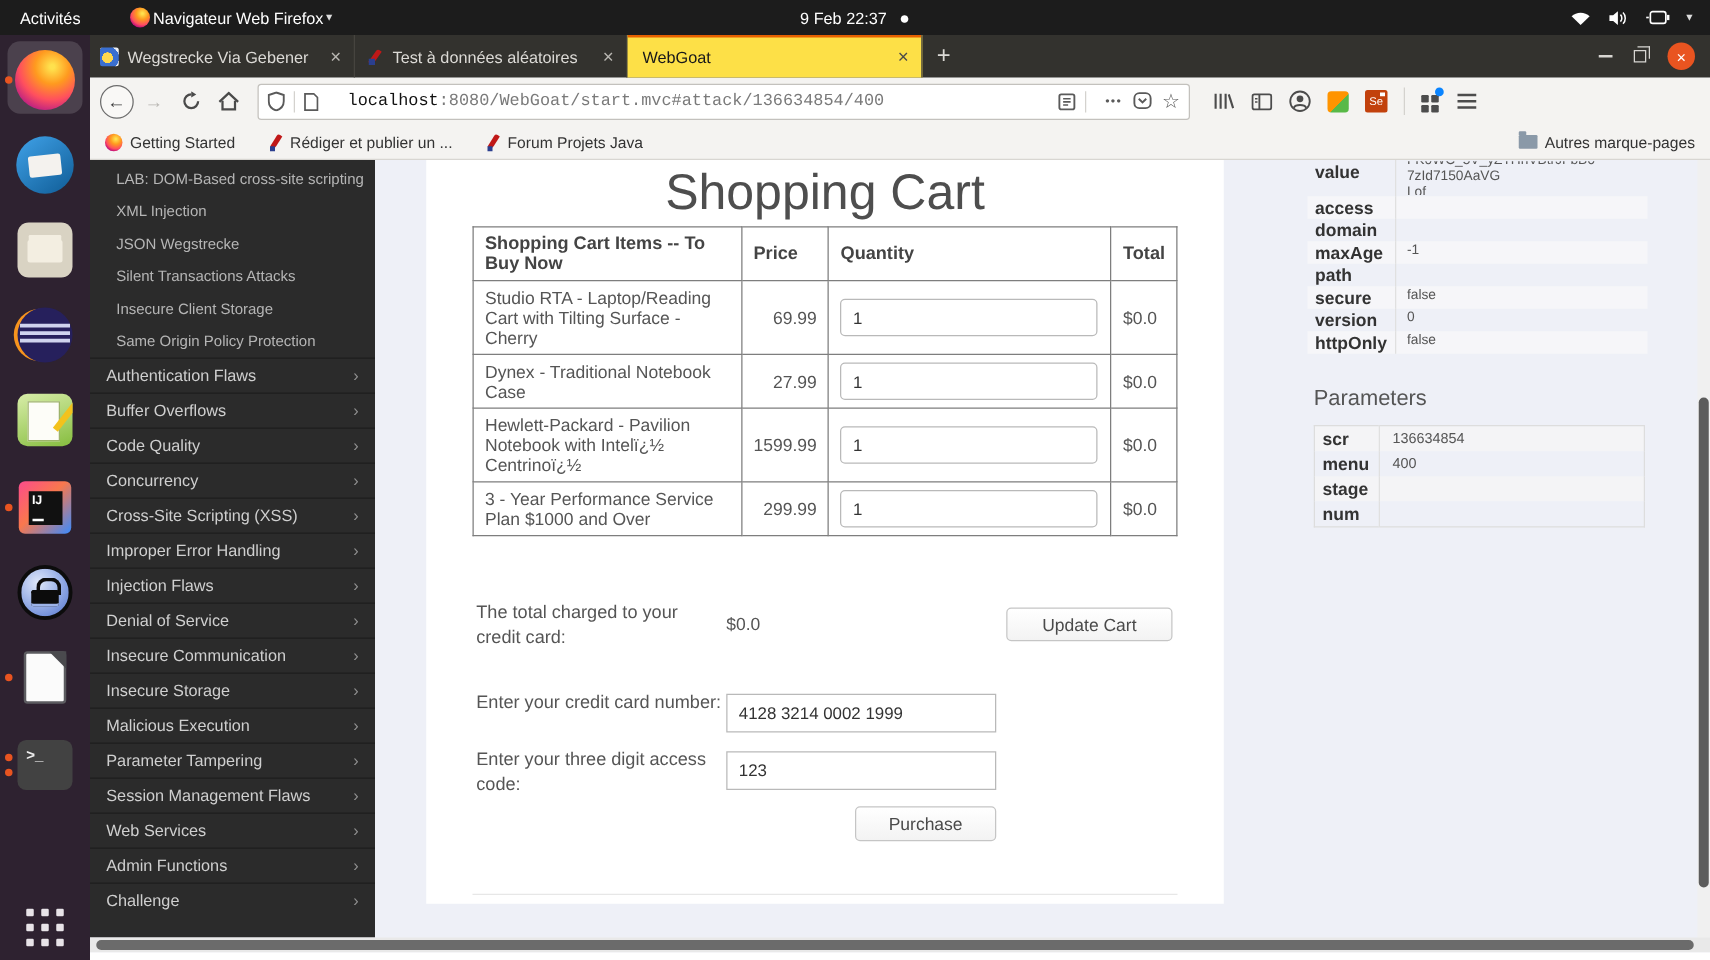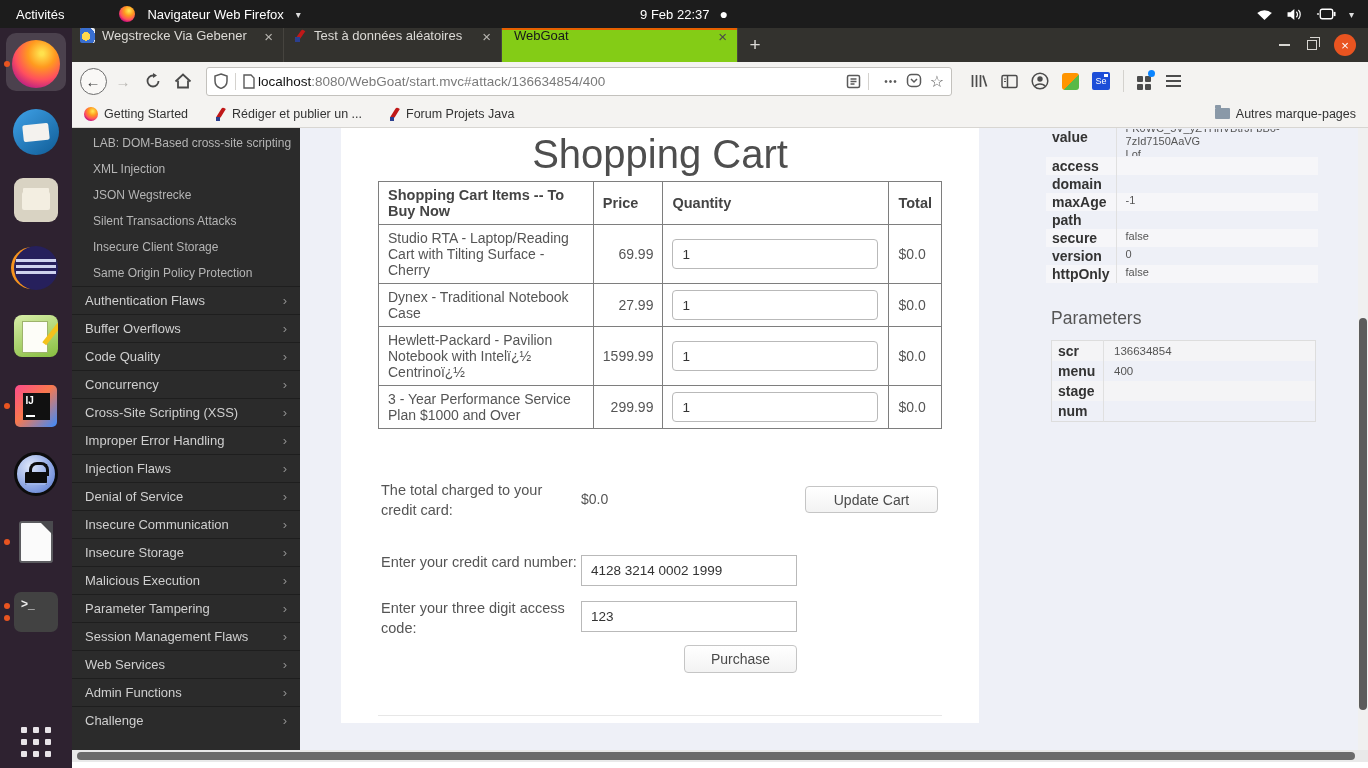--- a/index.html
+++ b/index.html
@@ -4,21 +4,21 @@
 <style>
   * { margin:0; padding:0; box-sizing:border-box; }
   html,body { width:1368px; height:768px; overflow:hidden; background:#000;
     font-family:"Liberation Sans", sans-serif; }
   .screen { position:relative; width:1368px; height:768px;padding-left:22px; }
 
   
   .topbar { position:absolute; left:0; top:0; width:1368px; height:28px;
     background:#1c1c1c; color:#fff; font-size:13px; display:flex; align-items:center; }
   .topbar .activities { padding:0 16px; }
-  .topbar .appmenu { display:flex; align-items:center; gap:12px; margin-left:39px; }
+  .topbar .appmenu { display:flex; align-items:center; gap:2px; margin-left:24px; }
   .ff-mini { width:16px; height:16px; border-radius:50%;
     background:radial-gradient(circle at 62% 30%, #ffe14d 4%, #ff9a1f 32%, #ff4f5e 60%, #b5007f 80%, #722ab8 98%); }
   .caret { font-size:10px; color:#ddd; }
   .topbar .clock { position:absolute; left:50%; transform:translateX(-50%);
     display:flex; align-items:center; gap:10px; }
   .notif-dot { color:#fff; font-size:14px; }
   .topbar .sysicons { margin-left:auto; display:flex; align-items:center; gap:13px; padding-right:14px; }
 
   
   .dock { position:absolute; left:0; top:28px; width:72px; height:740px; background:#2e2230; }
@@ -63,25 +63,25 @@
     border-color:transparent #4a4a4e transparent transparent; }
   .icon-term { width:44px; height:40px; border-radius:7px; background:#424242; color:#eee;
     font-size:12px; font-weight:bold; padding:5px 0 0 7px; }
   .icon-grid { display:grid; grid-template-columns:repeat(3,6px); grid-gap:6px; }
   .icon-grid span { width:6px; height:6px; border-radius:1px; background:#e8e4e8; }
 
   
   .window { position:absolute; left:72px; top:28px; width:1296px; height:740px; background:#fff; }
 
   .tabbar { position:relative; height:34px; background:#33322e; display:flex; }
-  .tab { display:flex; align-items:flex-start; gap:7px; padding:0 8px; font-size:13px; color:#dcdad6;
+  .tab { display:flex; align-items:center; gap:7px; padding:0 8px; font-size:13px; color:#dcdad6;
     border-right:1px solid #46443f; overflow:hidden; position:relative; flex:none; }
   .tab .t-title { white-space:nowrap; overflow:hidden; flex:1; }
   .tab .t-close { color:#b9b7b2; font-size:15px; padding:0 2px; }
-  .tab.active { background:#84cc16; color:#17171a; }
+  .tab.active { background:#fde047; color:#17171a; }
   .tab.active::before { content:""; position:absolute; left:0; top:0; right:0; height:2px; background:#e66000; }
   .tab.active .t-close { color:#4a4a4a; }
   .favicon1 { width:15px; height:15px; border-radius:2px; flex:none;
     background:radial-gradient(circle at 40% 55%, #ffd84d 35%, #3a6fd0 36% 75%, #eceff5 76%); }
   .favicon2 { width:15px; height:15px; flex:none; position:relative; }
   .favicon2::before { content:""; position:absolute; left:6px; top:1px; width:4px; height:13px;
     background:#c01818; transform:rotate(35deg); border-radius:2px 0 2px 0; }
   .favicon2::after { content:""; position:absolute; left:3px; bottom:1px; width:5px; height:5px; background:#2b3f8f; }
   .newtab { width:34px; display:flex; align-items:center; justify-content:center; color:#dcdad6; font-size:19px; }
   .winctl { position:absolute; right:12px; top:0; height:34px; display:flex; align-items:center; gap:17px; }
@@ -93,28 +93,28 @@
     display:flex; align-items:center; justify-content:center; }
 
   .navbar { height:38px; background:#f4f3f1; display:flex; align-items:center; padding:0 6px; }
   .nbtn { width:30px; height:30px; display:flex; align-items:center; justify-content:center; flex:none; }
   .back-circle { width:27px; height:27px; border:1px solid #6d6d6d; border-radius:50%;
     display:flex; align-items:center; justify-content:center; font-size:15px; color:#3d3d3d; background:#f9f8f6; }
   .fwd { font-size:15px; color:#b8b6b2; }
   .urlbar { flex:1; max-width:746px; height:29px; background:#fff; border:1px solid #c3c1bd; border-radius:3px;
     margin:0 8px; display:flex; align-items:center; padding:0 7px; font-size:13.5px; }
   .u-sep { width:1px; height:17px; background:#d4d2ce; margin:0 7px; }
-  .u-text { flex:1; white-space:nowrap; overflow:hidden; margin-left:3px; color:#7a7a7a; }
+  .u-text { flex:1; white-space:nowrap; overflow:hidden; margin-left:23px; color:#7a7a7a;font-family:Liberation Mono, monospace; }
   .u-text b { color:#111; font-weight:normal; }
   .u-dots { color:#5a5a5a; font-size:10px; letter-spacing:1px; margin:0 8px; }
   .u-star { color:#5a5a5a; font-size:16px; margin-left:8px; }
   .tb-icons { display:flex; align-items:center; gap:13px; margin-left:10px; }
   .addon-fox { width:17px; height:17px; border-radius:3px;
     background:linear-gradient(135deg,#ff9400 0 55%,#58b947 55% 100%); }
-  .se-badge { width:18px; height:18px; border-radius:2px; background:#1d4ed8; color:#fff; font-size:9px;
+  .se-badge { width:18px; height:18px; border-radius:2px; background:#c2410c; color:#fff; font-size:9px;
     font-weight:normal; display:flex; align-items:center; justify-content:center; position:relative; }
   .se-badge::after { content:""; position:absolute; right:2px; top:2px; width:4px; height:3px; background:#fff; }
   .tbar-sep { width:1px; height:22px; background:#d4d2ce; }
   .ext-grid { position:relative; width:16px; height:16px; }
   .ext-grid i { position:absolute; width:6px; height:6px; background:#4c4c4c; border-radius:1px; }
   .ext-grid i:nth-child(1){left:0;top:3px;} .ext-grid i:nth-child(2){left:8px;top:3px;} .ext-grid i:nth-child(3){left:0;top:11px;} .ext-grid i:nth-child(4){left:8px;top:11px;}
   .ext-grid .bluedot { position:absolute; right:-2px; top:-3px; width:7px; height:7px; border-radius:50%; background:#0a84ff; }
   .hamburger span { display:block; width:15px; height:2px; background:#4c4c4c; margin:3px 0; }
 
   .bookbar { height:28px; background:#f4f3f1; border-bottom:1px solid #d8d6d2; display:flex; align-items:center;

